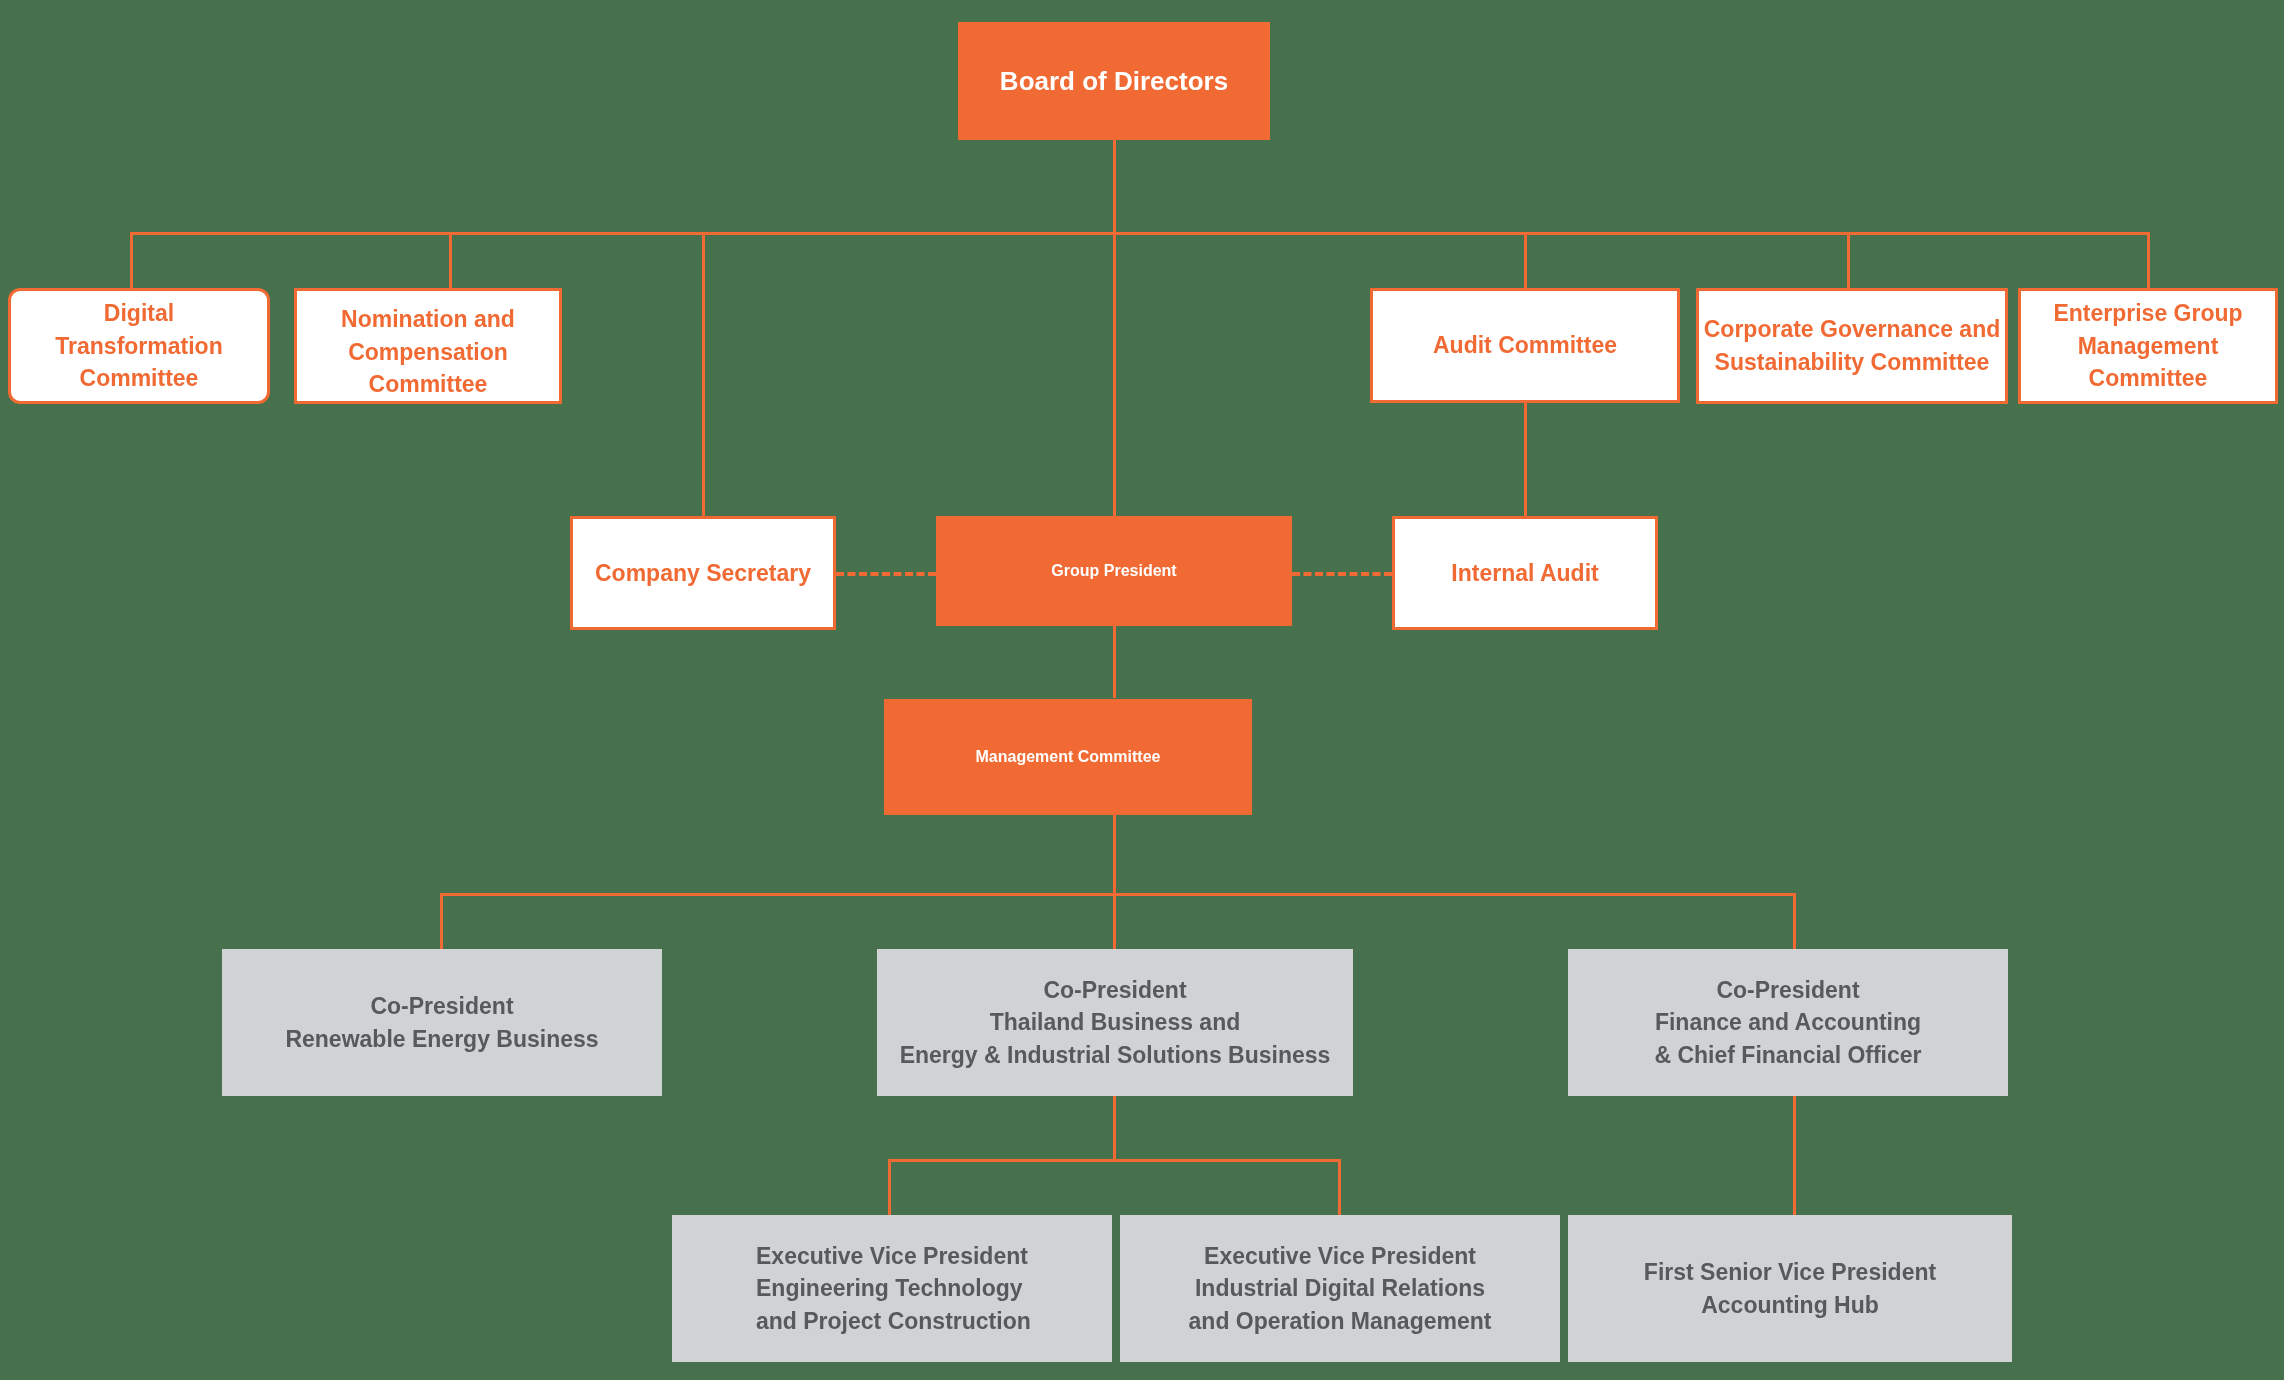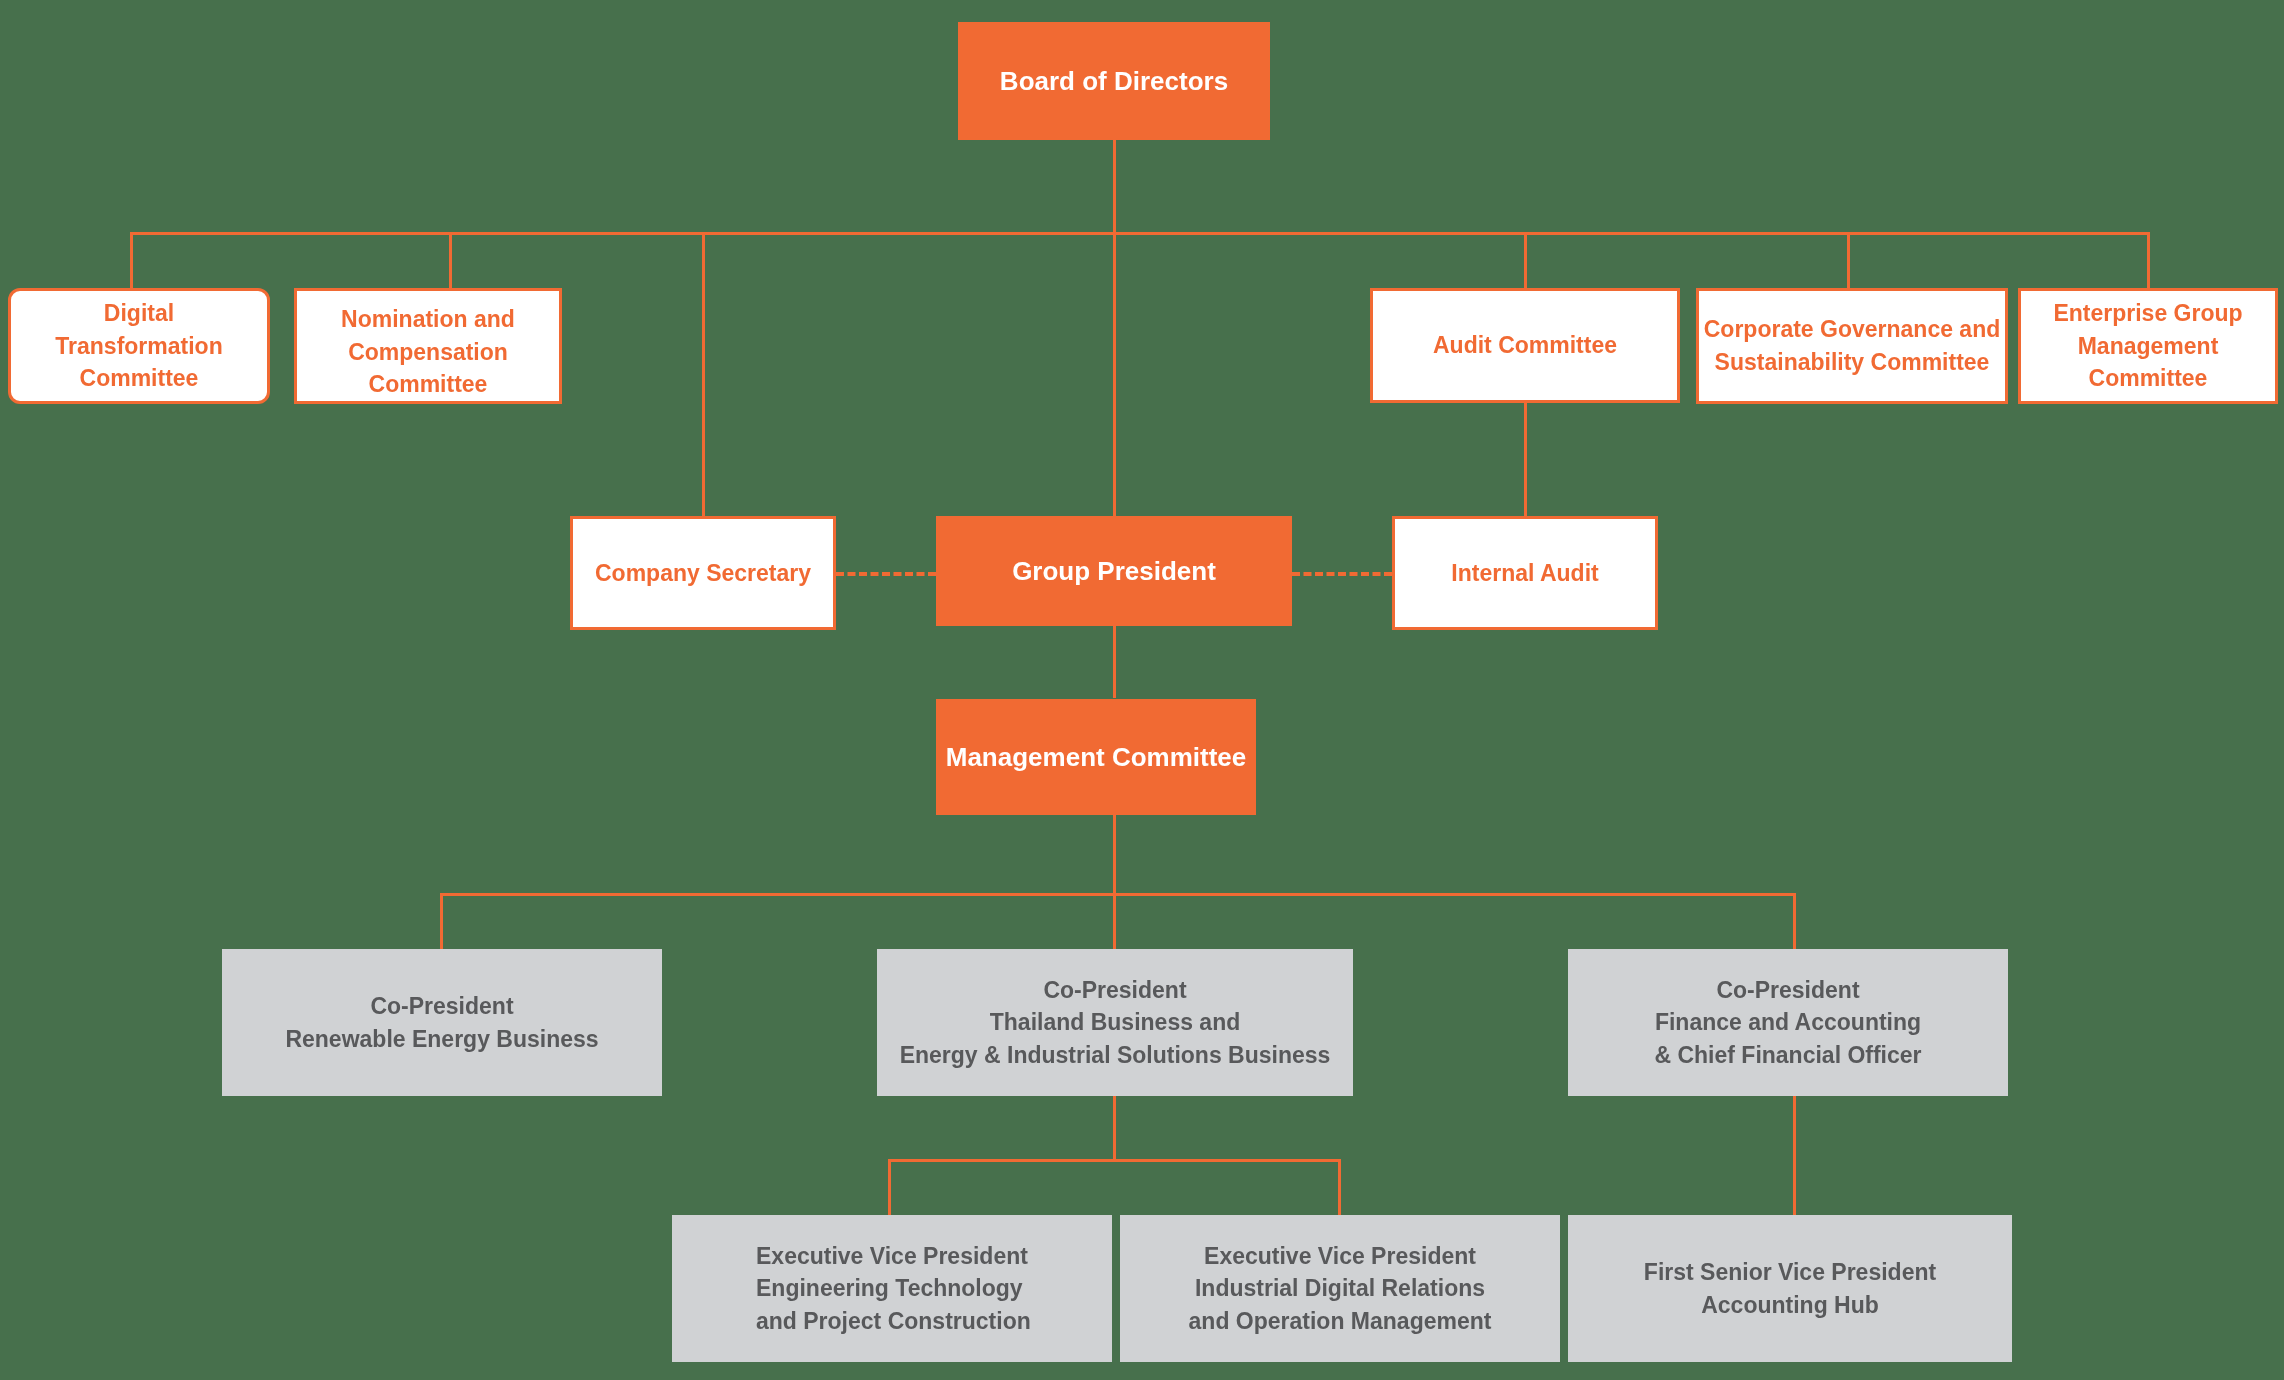--- a/index.html
+++ b/index.html
@@ -42,21 +42,21 @@
     color: #f16a33;
     border: 3px solid #f16a33;
   }
   .node.gray {
     background: #d0d2d4;
     color: #58595b;
     border: none;
   }
 
   .fs-26 { font-size: 26px; }
-  .fs-24 { font-size: 26px; }
+  .fs-24 { font-size: 16px; }
   .fs-23 { font-size: 23px; }
 
   
   .conn {
     position: absolute;
     background: #f16a33;
     z-index: 1;
   }
   .conn.v { width: 3px; }
   .conn.h { height: 3px; }
@@ -163,21 +163,21 @@
         <span class="ln">Group President</span>
       </span>
   </div>
 
   <div class="node outline fs-23" style="left:1392px; top:516px; width:266px; height:114px;">
     <span class="lines">
         <span class="ln">Internal Audit</span>
       </span>
   </div>
 
-  <div class="node solid fs-24" style="left:936px; top:699px; width:320px; height:116px;">
+  <div class="node solid fs-24" style="left:884px; top:699px; width:368px; height:116px;">
     <span class="lines">
         <span class="ln">Management Committee</span>
       </span>
   </div>
 
   <div class="node gray fs-23" style="left:222px; top:949px; width:440px; height:147px;">
     <span class="lines">
       <span class="ln">Co-President</span>
       <span class="ln">Renewable Energy Business</span>
     </span>

